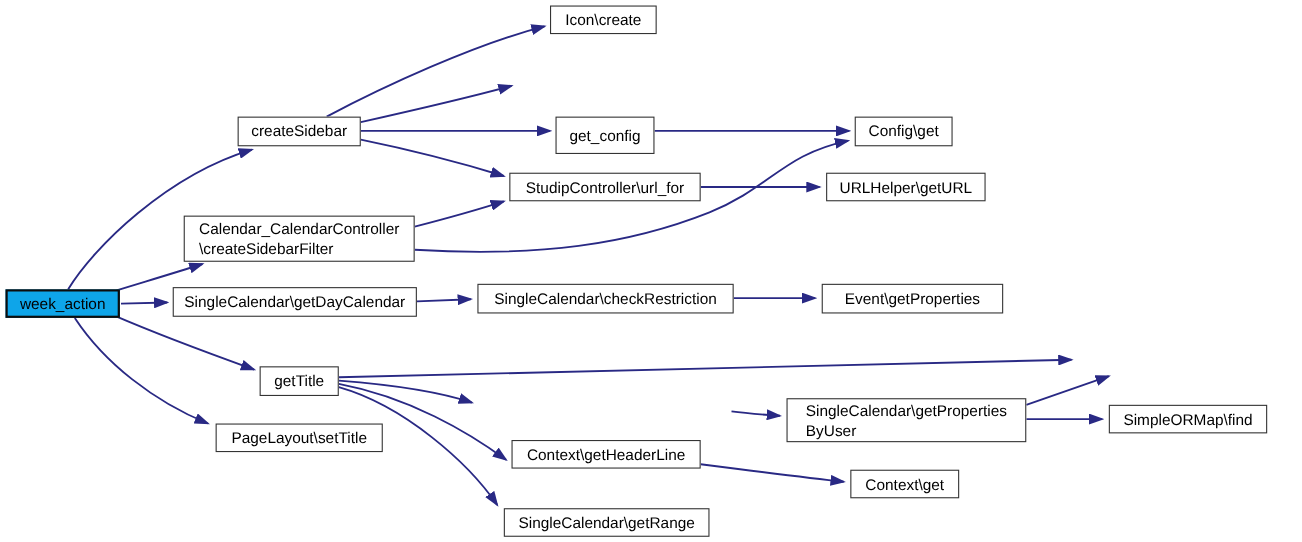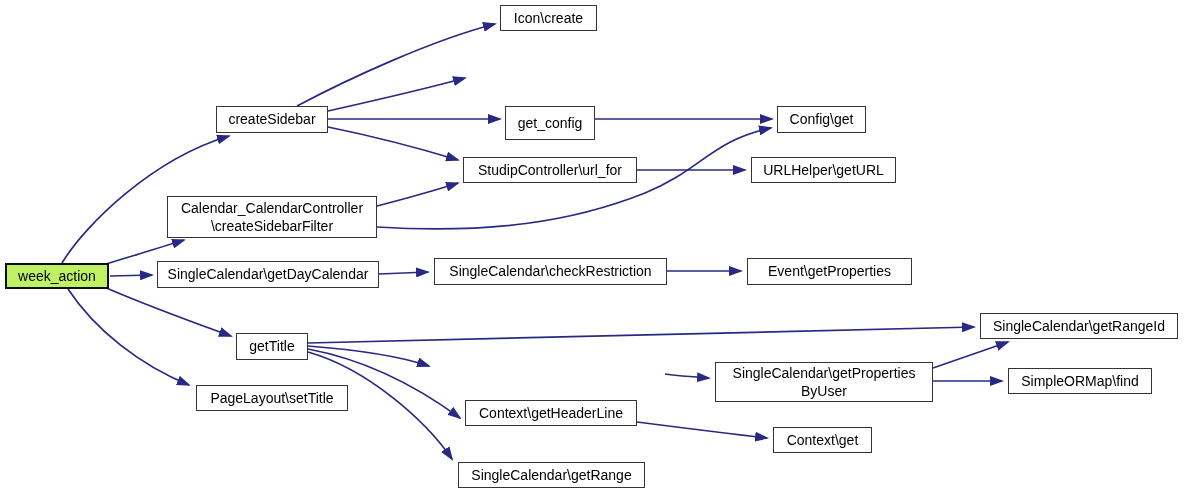--- a/index.html
+++ b/index.html
@@ -9,31 +9,30 @@
     background:#ffffff;
     font-family:"Liberation Sans","DejaVu Sans",sans-serif;
     overflow:hidden;
   }
   svg.edges{position:absolute;left:0;top:0;width:1184px;height:493px;}
   path.edge{fill:none;stroke:#292984;stroke-width:1.7px;}
   .node{
     position:absolute;
     box-sizing:border-box;
     display:flex;align-items:center;justify-content:center;
-    text-align:center;
     background:#ffffff;
     border:1.5px solid #343434;
     color:#000000;
     font-size:14px;line-height:1.3;
     white-space:pre-line;
     cursor:pointer;
     z-index:2;
   }
   .node.root{
-    background:#bef264;
+    background:#0ea5e9;
     border:2px solid #0d0d0d;
     cursor:default;
   }
 </style>
 </head>
 <body>
 
 <div class="stage">
 
   <svg class="edges" viewBox="0 0 1184 493">
@@ -98,17 +97,16 @@
 
   <div class="node" style="left:751px;top:157px;width:145px;height:26px">URLHelper\getURL</div>
 
   <div class="node" style="left:747px;top:258px;width:165px;height:27px">Event\getProperties</div>
 
   <div class="node" style="left:715px;top:362px;width:218px;height:40px">SingleCalendar\getProperties
 ByUser</div>
 
   <div class="node" style="left:773px;top:427px;width:99px;height:26px">Context\get</div>
 
-  <div class="node" style="left:980px;top:313px;width:198px;height:26px">SingleCalendar\getRangeId</div>
 
   <div class="node" style="left:1008px;top:368px;width:144px;height:26px">SimpleORMap\find</div>
 
 </div>
 
 </body></html>

